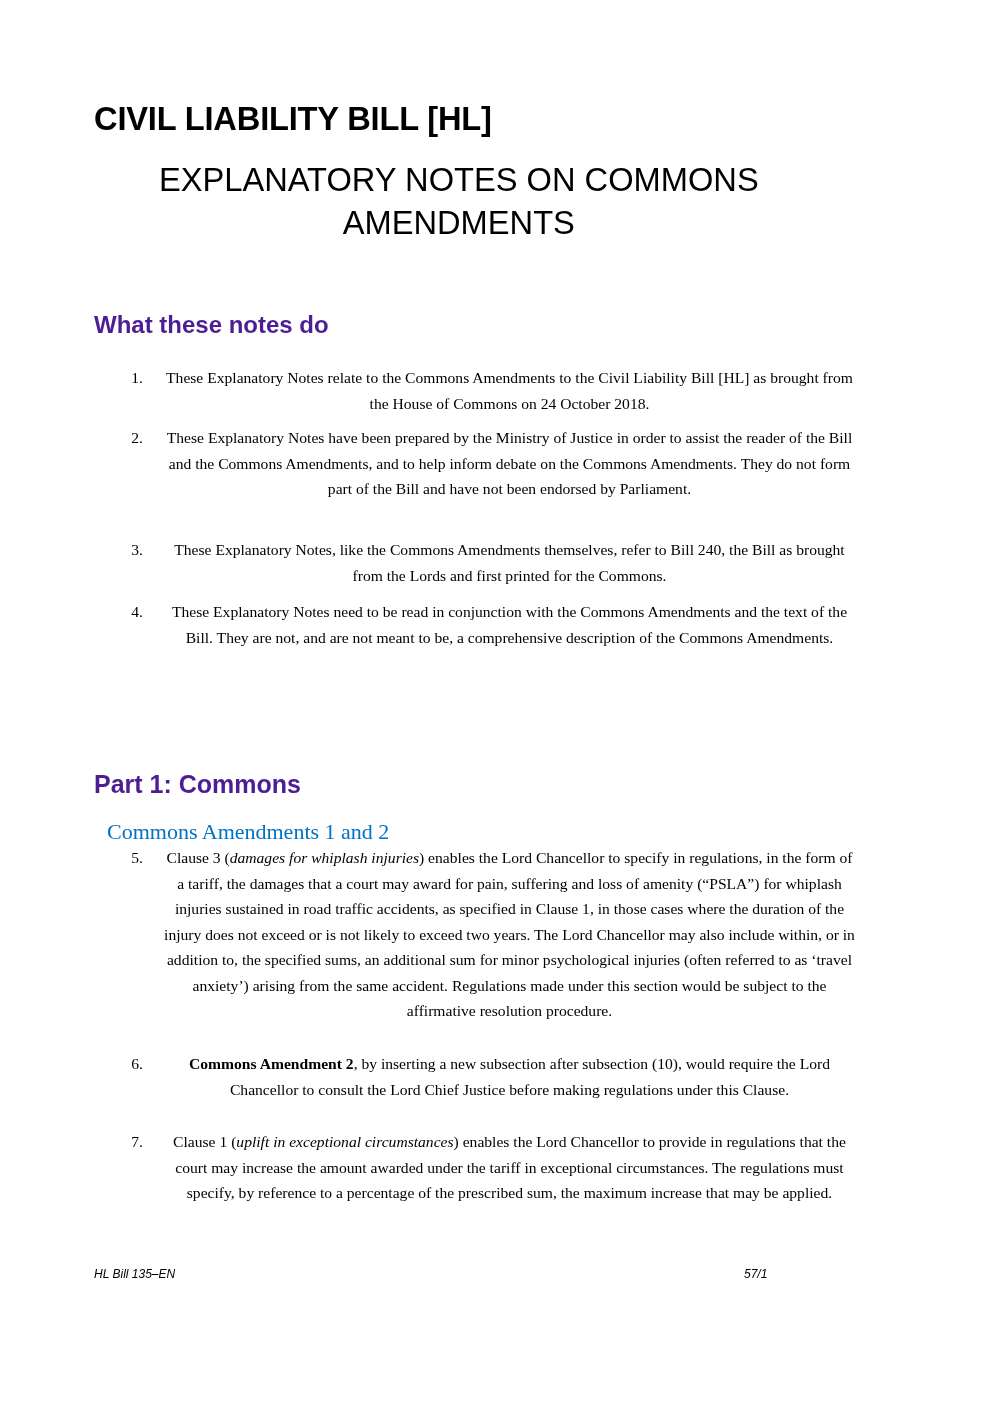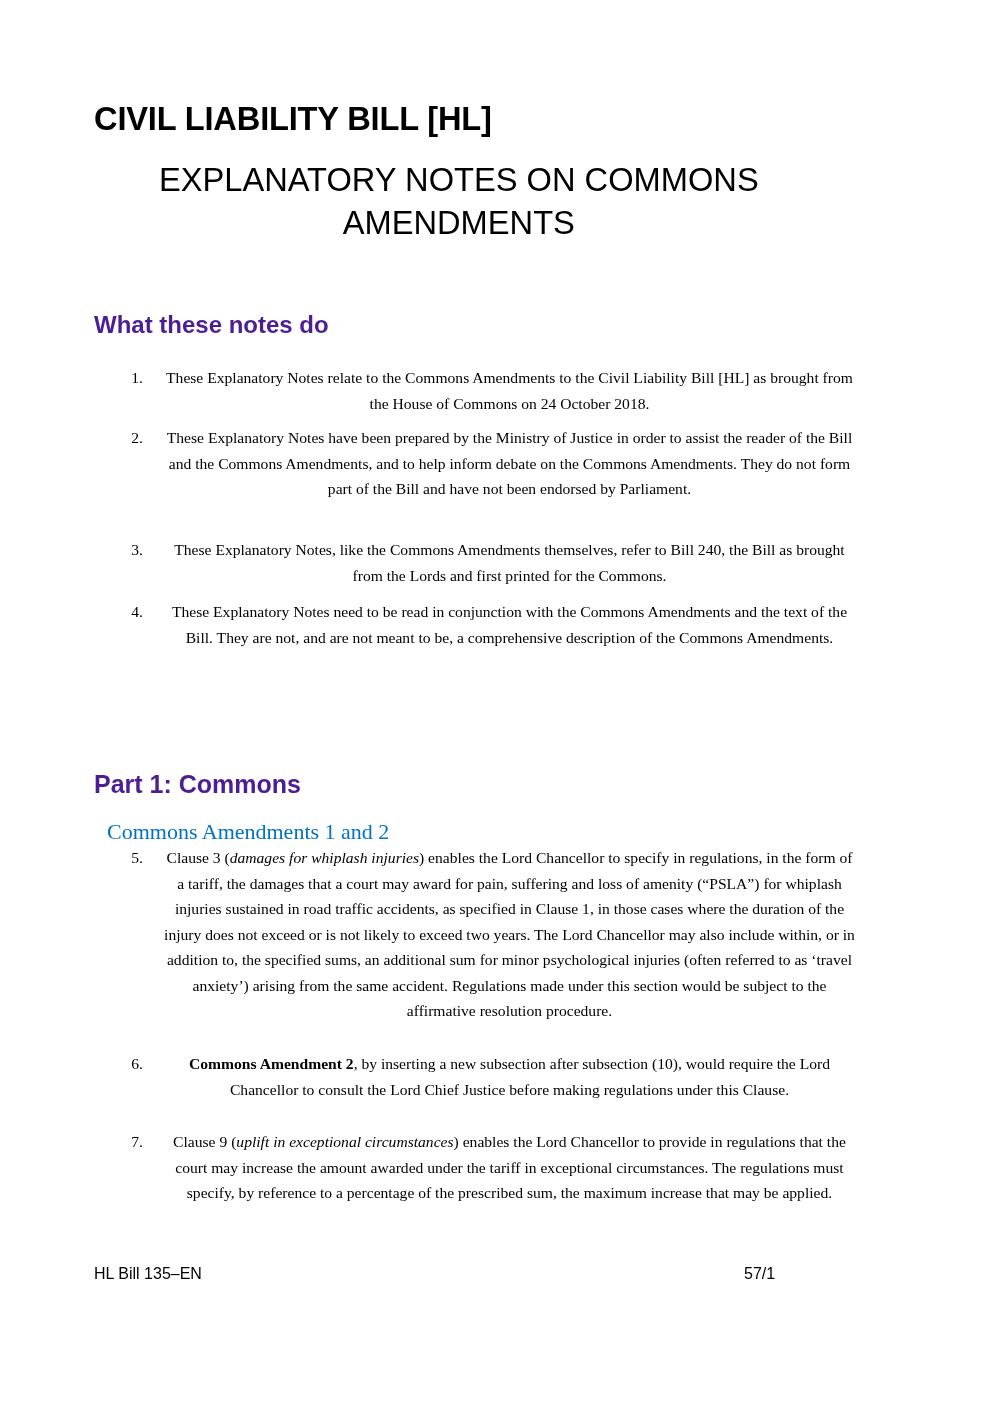--- a/index.html
+++ b/index.html
@@ -35,21 +35,21 @@
     .para .num { position: absolute; left: 0; top: 0; width: 32px; }
     .para .txt { display: block; margin-left: 42px; }
     .p1 { top: 365px; }
     .p2 { top: 425px; }
     .p3 { top: 537px; }
     .p4 { top: 599px; }
     .p5 { top: 845px; }
     .p6 { top: 1051px; }
     .p7 { top: 1129px; }
     .footer {
-      position: absolute; top: 1265px; font-family: "Liberation Sans", sans-serif; font-size: 16px; line-height: 18px;
+      position: absolute; top: 1265px; font-family: "Liberation Sans", sans-serif; font-size: 12px; line-height: 18px; font-style: italic;
     }
     .footer-left { left: 94px; }
     .footer-right { left: 744px; }
   </style>
 </head>
 <body>
 
 <div class="page">
   <h1 class="title">CIVIL LIABILITY BILL [HL]</h1>
   <h2 class="subtitle">EXPLANATORY NOTES ON COMMONS AMENDMENTS</h2>
@@ -79,18 +79,18 @@
   <div class="para p5">
     <span class="num">5.</span>
     <span class="txt"><span>Clause 3 (</span><em>damages for whiplash injuries</em><span>) enables the Lord Chancellor to specify in regulations, in the form of a tariff, the damages that a court may award for pain, suffering and loss of amenity (“PSLA”) for whiplash injuries sustained in road traffic accidents, as specified in Clause 1, in those cases where the duration of the injury does not exceed or is not likely to exceed two years. The Lord Chancellor may also include within, or in addition to, the specified sums, an additional sum for minor psychological injuries (often referred to as ‘travel anxiety’) arising from the same accident. Regulations made under this section would be subject to the affirmative resolution procedure.</span></span>
   </div>
   <div class="para p6">
     <span class="num">6.</span>
     <span class="txt"><strong>Commons Amendment 2</strong><span>, by inserting a new subsection after subsection (10), would require the Lord Chancellor to consult the Lord Chief Justice before making regulations under this Clause.</span></span>
   </div>
   <div class="para p7">
     <span class="num">7.</span>
-    <span class="txt"><span>Clause 9 (</span><em>uplift in exceptional circumstances</em><span>) enables the Lord Chancellor to provide in regulations that the court may increase the amount awarded under the tariff in exceptional circumstances. The regulations must specify, by reference to a percentage of the prescribed sum, the maximum increase that may be applied.</span></span>
+    <span class="txt"><span>Clause 1 (</span><em>uplift in exceptional circumstances</em><span>) enables the Lord Chancellor to provide in regulations that the court may increase the amount awarded under the tariff in exceptional circumstances. The regulations must specify, by reference to a percentage of the prescribed sum, the maximum increase that may be applied.</span></span>
   </div>
 
   <div class="footer footer-left">HL Bill 135–EN</div>
   <div class="footer footer-right">57/1</div>
 </div>
 
 </body></html>

